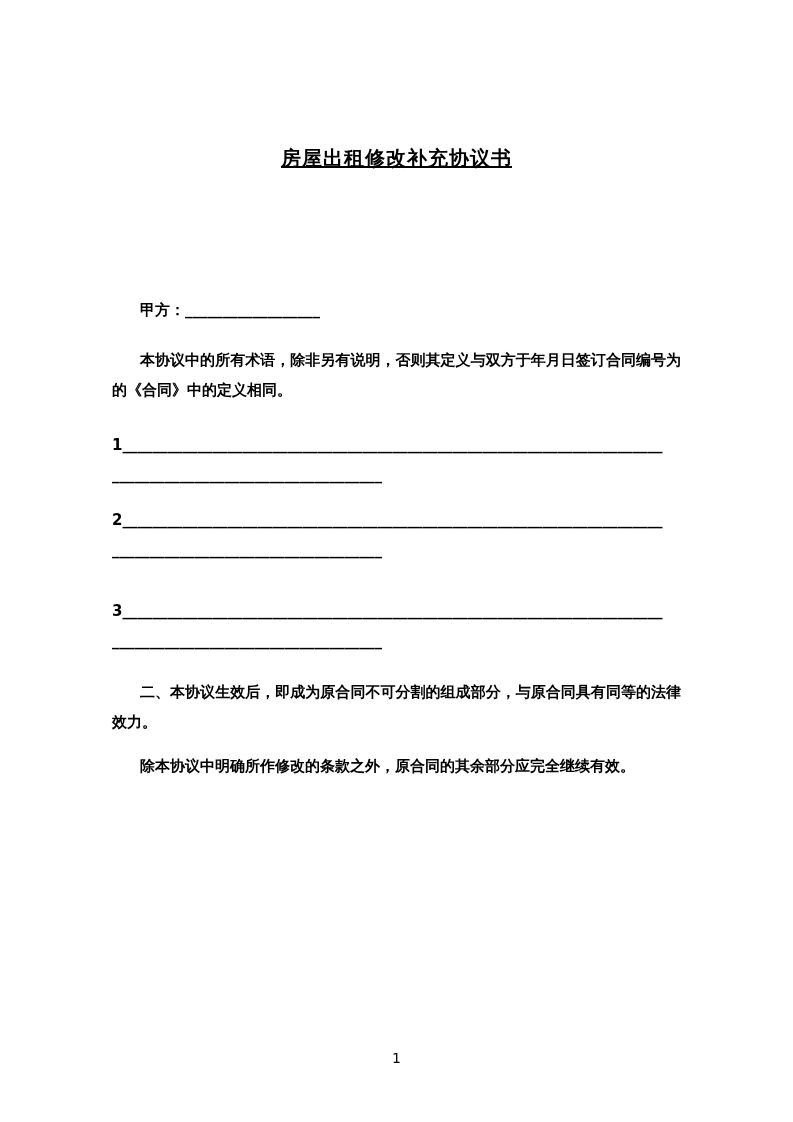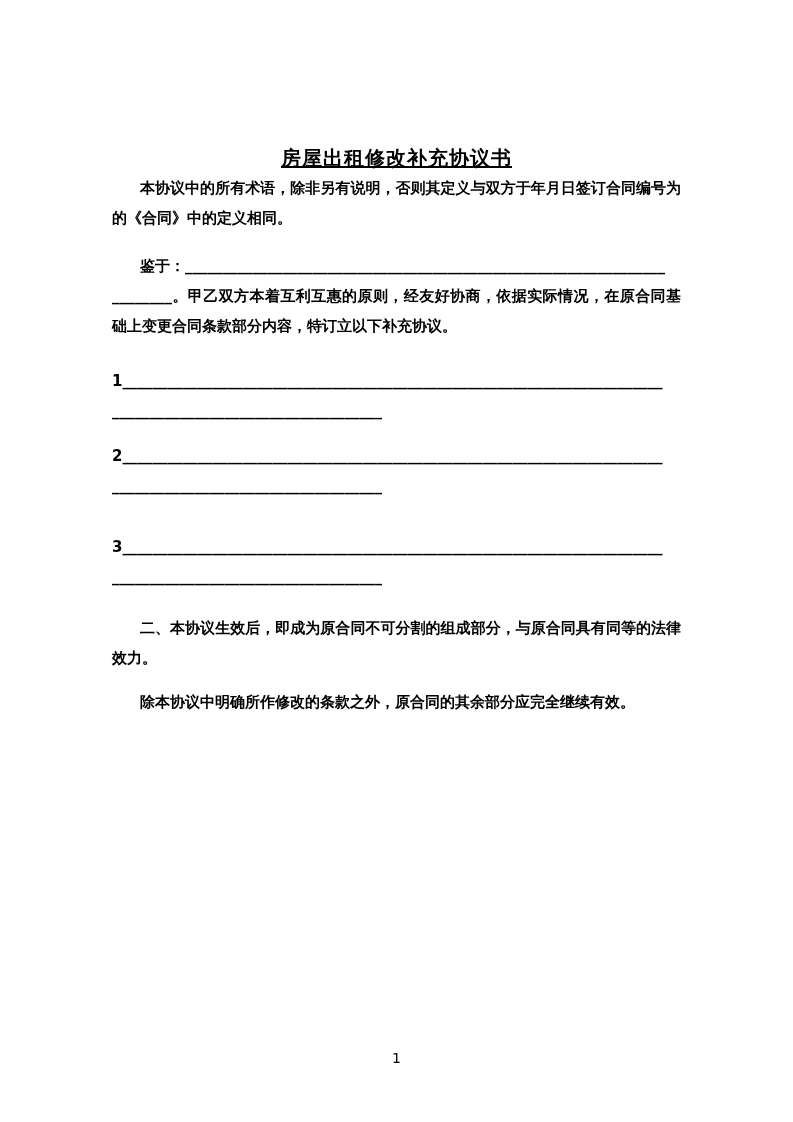--- a/index.html
+++ b/index.html
@@ -27,21 +27,21 @@
     text-indent: 28px;
     white-space: nowrap;
   }
   .party-a { margin-top: 122px; }
   .party-b { margin-top: 25px; }
   .para {
     line-height: 30px;
     text-align: justify;
   }
   .indented { text-indent: 28px; }
-  .terms-para { }
+  .terms-para { margin-top: 20px; }
   .whereas-block { margin-top: 18px; }
   .fill-line {
     line-height: 30px;
     white-space: nowrap;
     overflow: hidden;
   }
   .section-heading {
     margin-top: 25px;
     line-height: 30px;
     text-indent: 28px;
@@ -62,30 +62,27 @@
     line-height: 18px;
   }
 </style>
 </head>
 <body>
 
 <div class="page">
 
   <h1 class="doc-title">房屋出租修改补充协议书</h1>
 
+  <div class="party-line party-a">
+    <span>甲方：</span><span>__________________</span>
+  </div>
 
 
   <p class="para indented terms-para">本协议中的所有术语，除非另有说明，否则其定义与双方于年月日签订合同编号为的《合同》中的定义相同。</p>
 
-  <div class="whereas-block">
-    <div class="fill-line indented">
-      <span>鉴于：</span><span>________________________________________________________________</span>
-    </div>
-    <div class="para">________。甲乙双方本着互利互惠的原则，经友好协商，依据实际情况，在原合同基础上变更合同条款部分内容，特订立以下补充协议。</div>
-  </div>
 
 
   <div class="blank-item-1">
     <div class="fill-line">
       <span>1</span><span>________________________________________________________________________</span>
     </div>
     <div class="fill-line">
       <span>____________________________________</span>
     </div>
   </div>

